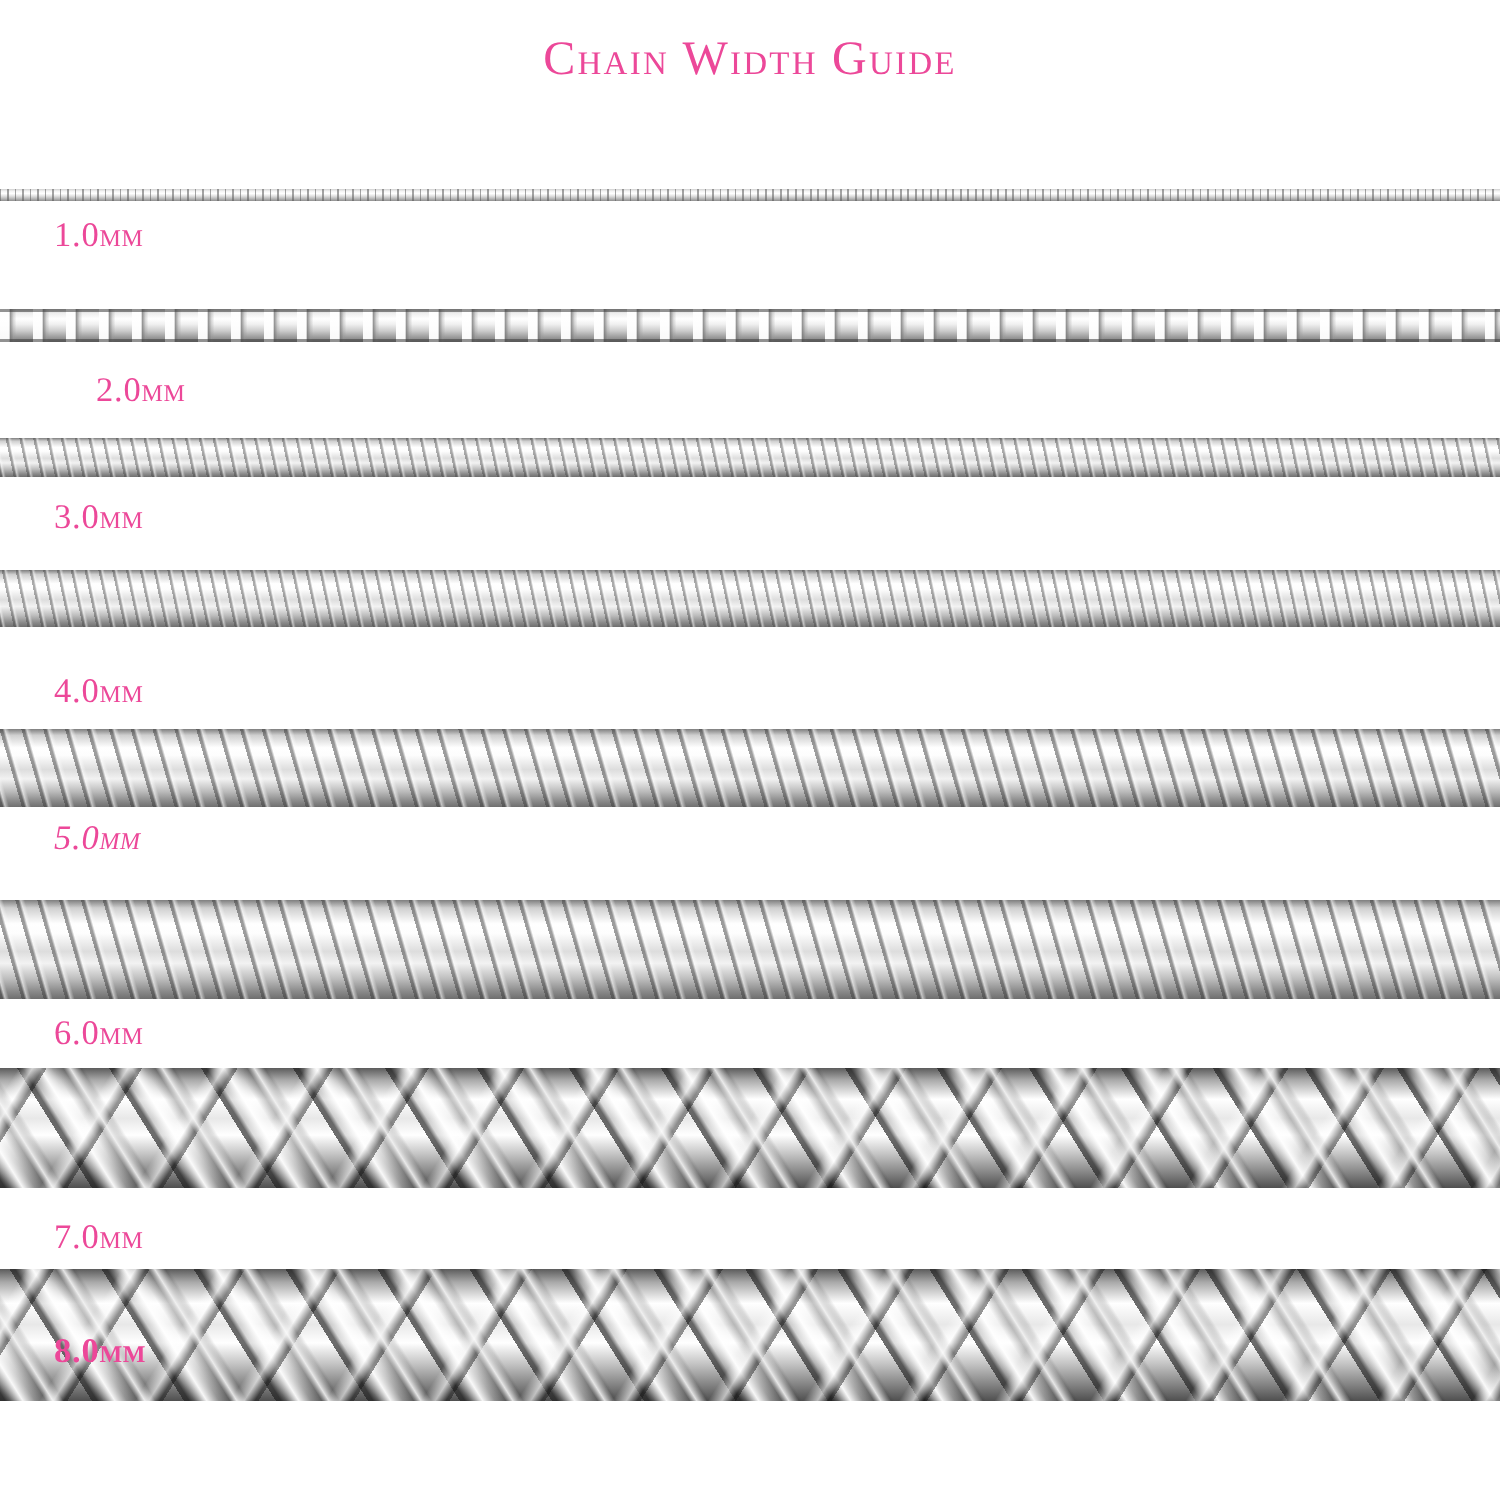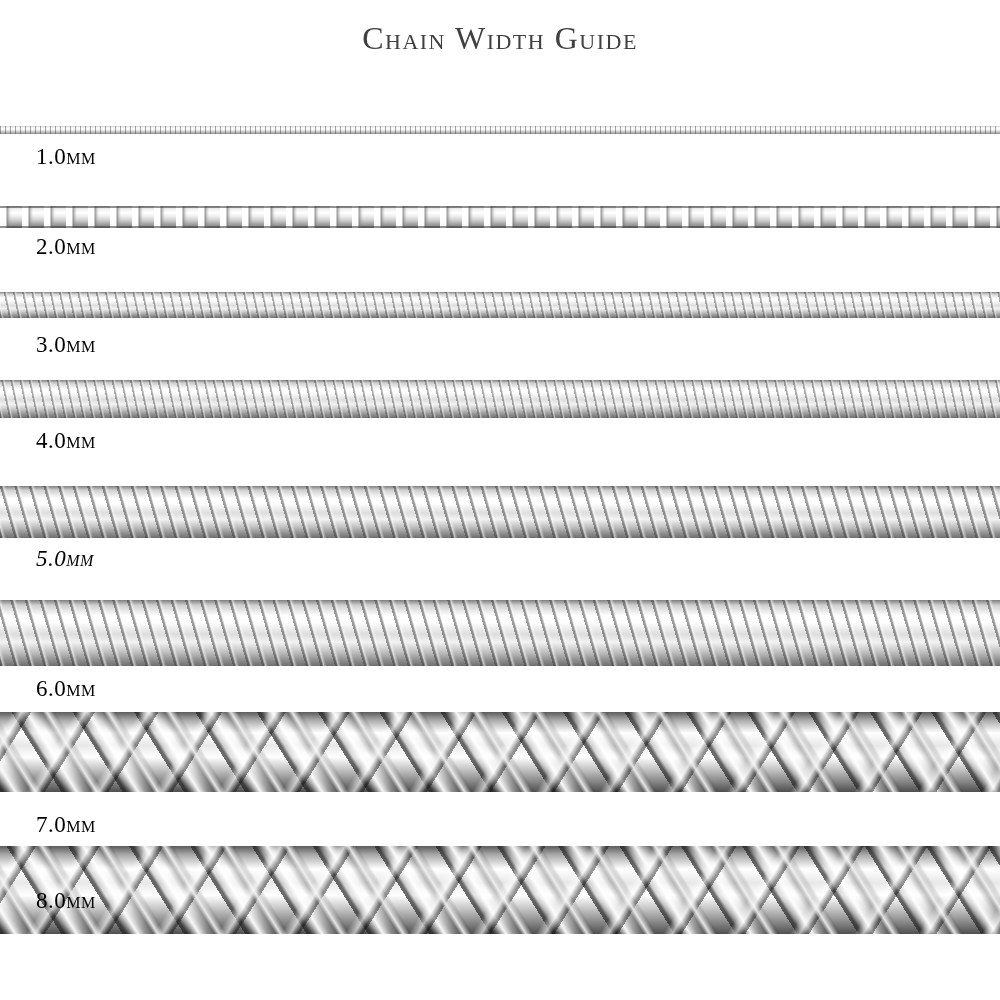--- a/index.html
+++ b/index.html
@@ -19,21 +19,21 @@
   #guide-title {
     position: absolute;
     top: 20px;
     left: 0;
     width: 100%;
     text-align: center;
     font-family: "Liberation Serif", serif;
     font-size: 32px;
     letter-spacing: 1.5px;
     font-variant: small-caps;
-    color: #404040;
+    color: #ec4899;
   }
 
   .chain-row {
     position: absolute;
     left: 0;
     width: 1000px;
   }
 
   
   .chain-strip {
@@ -43,21 +43,21 @@
     overflow: hidden;
   }
 
   .chain-label {
     position: absolute;
     left: 36px;
     font-family: "Liberation Serif", serif;
     font-size: 23px;
     font-variant: small-caps;
     letter-spacing: 0.5px;
-    color: #000000;
+    color: #ec4899;
     white-space: nowrap;
   }
 
   
   .metal-base {
     position: absolute;
     left: 0;
     width: 100%;
     height: 100%;
   }
@@ -196,37 +196,37 @@
     <div class="chain-label" style="top:144px;">1.0mm</div>
   </div>
 
   <div class="chain-row">
     <div class="chain-strip" style="top:206px; height:22px;">
       <div class="metal-base tex-box"></div>
       <div class="tex-box-beads"></div>
       <div class="edge-dark-top"></div>
       <div class="edge-dark-bot"></div>
     </div>
-    <div class="chain-label" style="top:234px;">2.0mm</div>
+    <div class="chain-label" style="top:247px;margin-left:28px;">2.0mm</div>
   </div>
 
   <div class="chain-row">
     <div class="chain-strip" style="top:292px; height:26px;">
       <div class="metal-base tex-snake"></div>
       <div class="tex-snake-ribs"></div>
     </div>
     <div class="chain-label" style="top:332px;text-align:center;">3.0mm</div>
   </div>
 
   <div class="chain-row">
     <div class="chain-strip" style="top:380px; height:38px;">
       <div class="metal-base tex-snake"></div>
       <div class="tex-snake-ribs"></div>
     </div>
-    <div class="chain-label" style="top:428px;">4.0mm</div>
+    <div class="chain-label" style="top:448px;">4.0mm</div>
   </div>
 
   <div class="chain-row">
     <div class="chain-strip" style="top:486px; height:52px;">
       <div class="metal-base tex-snake"></div>
       <div class="tex-snake-ribs wide"></div>
     </div>
     <div class="chain-label" style="top:546px;font-style:italic;">5.0mm</div>
   </div>
 
@@ -248,16 +248,16 @@
     <div class="chain-label" style="top:812px;">7.0mm</div>
   </div>
 
   <div class="chain-row">
     <div class="chain-strip" style="top:846px; height:88px;">
       <div class="metal-base tex-rope"></div>
       <div class="tex-rope-twist"></div>
       <div class="tex-rope-twist b"></div>
       <div class="rope-hilite"></div>
     </div>
-    <div class="chain-label" style="top:888px;">8.0mm</div>
+    <div class="chain-label" style="top:888px;font-weight:bold;">8.0mm</div>
   </div>
 
 </div>
 
 </body></html>

